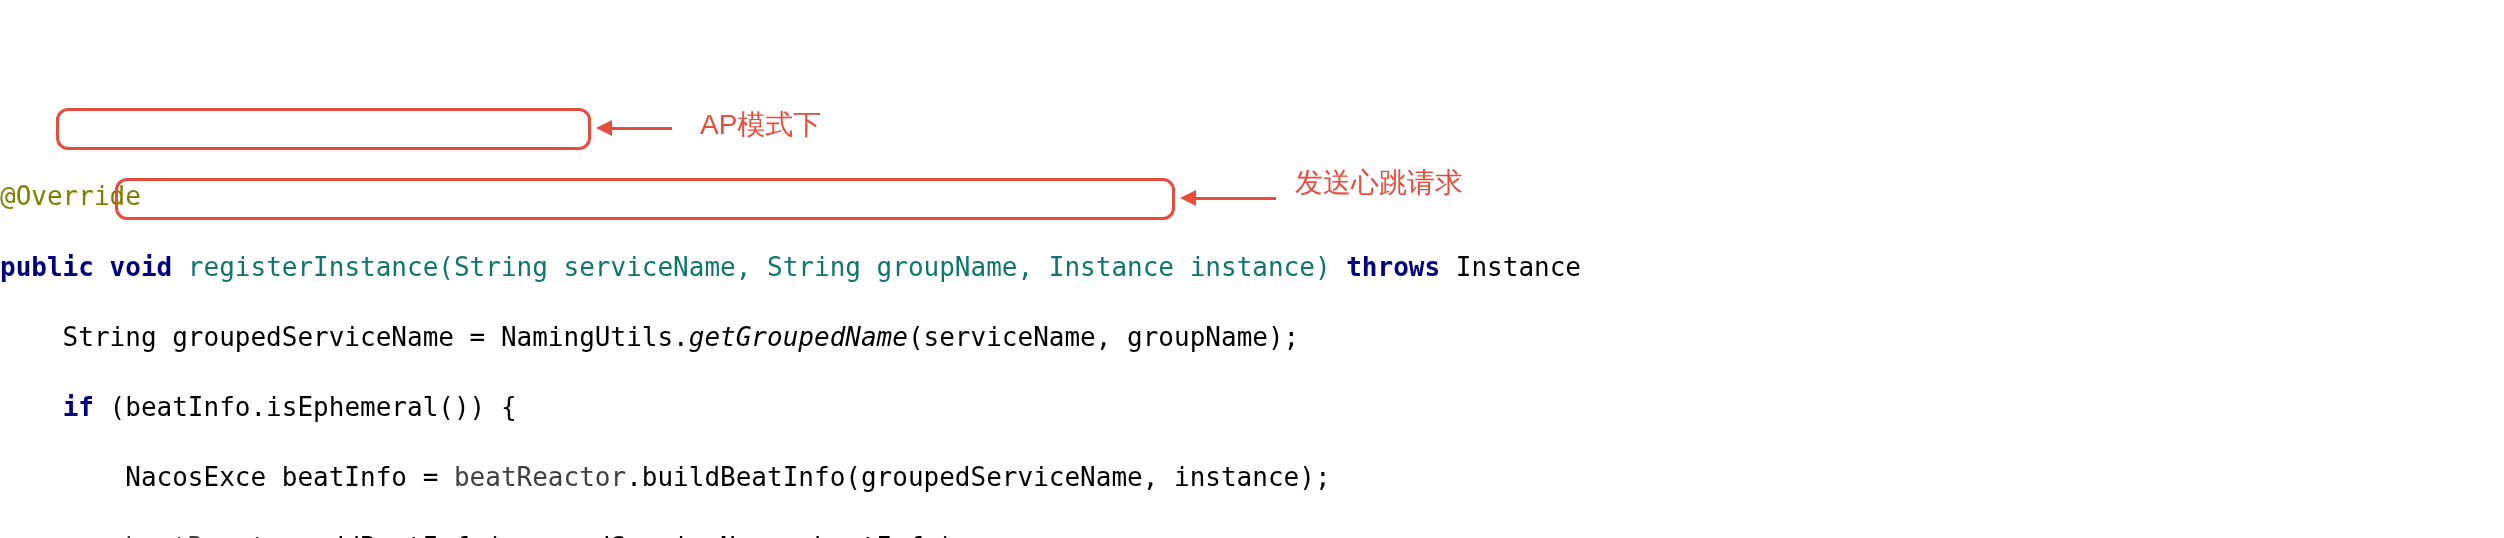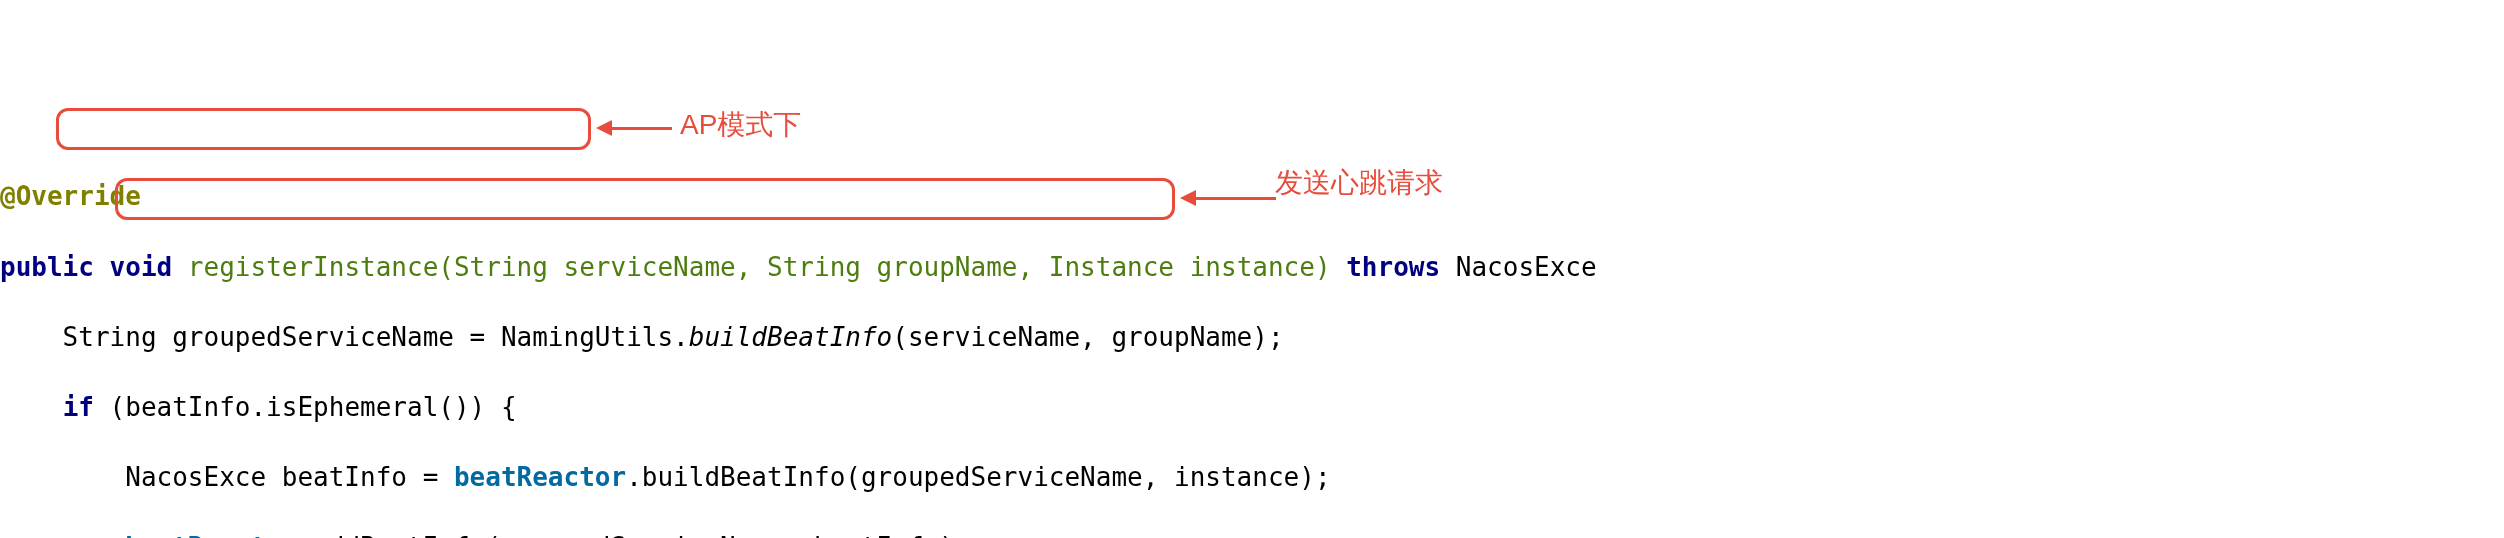--- a/index.html
+++ b/index.html
@@ -16,37 +16,36 @@
       white-space: pre;
       position: relative;
       padding: 4px 0;
     }
     .code-line {
       display: block;
       padding: 0;
     }
     .annotation-override {
       color: #808000;
-      font-weight: bold;
     }
     .keyword {
       color: #000080;
       font-weight: bold;
       text-align: center;
     }
     .method-decl {
-      color: #4d7c0f;
+      color: #0f766e;
     }
     .static-italic {
       font-style: italic;
       color: #000000;
     }
     .field {
-      color: #0369a1;
-      font-weight: bold;
+      color: #404040;
+      font-weight: normal;
     }
     .red-box {
       position: absolute;
       border: 3px solid #E84C3D;
       border-radius: 12px;
       pointer-events: none;
     }
     .arrow-container {
       position: absolute;
       display: flex;
@@ -63,31 +62,32 @@
       border-top: 8px solid transparent;
       border-bottom: 8px solid transparent;
       border-right: 16px solid #E84C3D;
     }
     .annotation-text {
       color: #E84C3D;
       font-size: 28px;
       font-family: 'PingFang SC', 'Microsoft YaHei', sans-serif;
       position: absolute;
       pointer-events: none;
+      margin-left: 20px;
     }
   </style>
 </head>
 <body>
 
 
 
 <div>
 <span class="code-line"><span class="annotation-override">@Override</span></span>
-<span class="code-line"><span class="keyword">public</span> <span class="keyword">void</span> <span class="method-decl">registerInstance(String serviceName, String groupName, Instance instance) </span><span class="keyword">throws</span><span> NacosExce</span></span>
-<span class="code-line"><span>    String groupedServiceName = NamingUtils.</span><span class="static-italic">buildBeatInfo</span><span>(serviceName, groupName);</span></span>
+<span class="code-line"><span class="keyword">public</span> <span class="keyword">void</span> <span class="method-decl">registerInstance(String serviceName, String groupName, Instance instance) </span><span class="keyword">throws</span><span> Instance</span></span>
+<span class="code-line"><span>    String groupedServiceName = NamingUtils.</span><span class="static-italic">getGroupedName</span><span>(serviceName, groupName);</span></span>
 <span class="code-line"><span>    </span><span class="keyword">if</span><span> (beatInfo.isEphemeral()) {</span></span>
 <span class="code-line"><span>        NacosExce beatInfo = </span><span class="field">beatReactor</span><span>.buildBeatInfo(groupedServiceName, instance);</span></span>
 <span class="code-line"><span>        </span><span class="field">beatReactor</span><span>.addBeatInfo(groupedServiceName, beatInfo);</span></span>
 
 
 
 </div>
 
 
 <div class="red-box" style="left: 56px; top: 108px; width: 535px; height: 42px;"></div>

